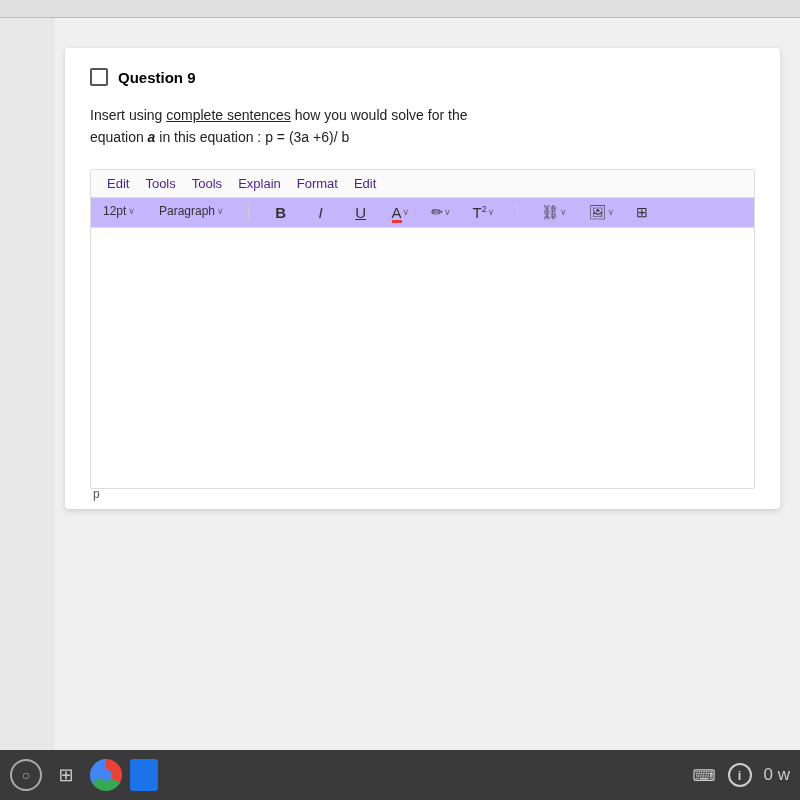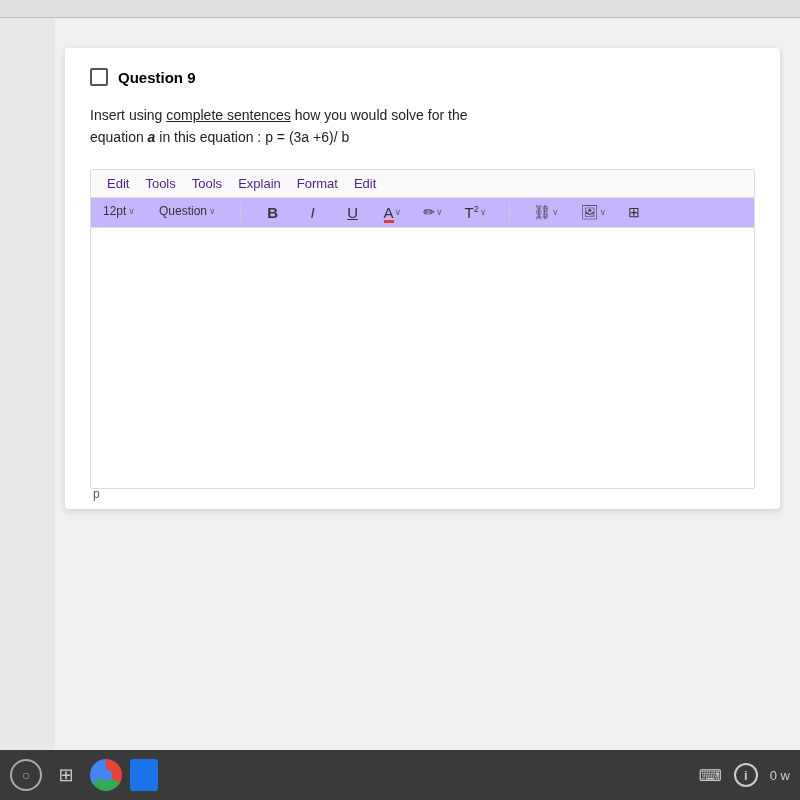--- a/index.html
+++ b/index.html
@@ -291,21 +291,21 @@
       align-items: center;
       justify-content: center;
       color: #ccc;
       font-size: 13px;
       font-weight: bold;
       cursor: pointer;
     }
 
     .taskbar-word-count {
       color: #ccc;
-      font-size: 13px;
+      font-size: 17px;
     }
 
     .left-sidebar {
       position: absolute;
       top: 18px;
       left: 0;
       width: 55px;
       bottom: 50px;
       background: #e8e8e8;
     }
@@ -360,21 +360,21 @@
         <span class="menu-item">Edit</span>
       </div>
 
       <div class="editor-toolbar">
         <div class="toolbar-select">
           <span>12pt</span>
           <span class="chevron">∨</span>
         </div>
 
         <div class="toolbar-select">
-          <span>Question</span>
+          <span>Paragraph</span>
           <span class="chevron">∨</span>
         </div>
 
         <div class="toolbar-divider"></div>
 
         <div class="toolbar-btn bold">B</div>
 
         <div class="toolbar-btn italic">I</div>
 
         <div class="toolbar-btn underline">U</div>

